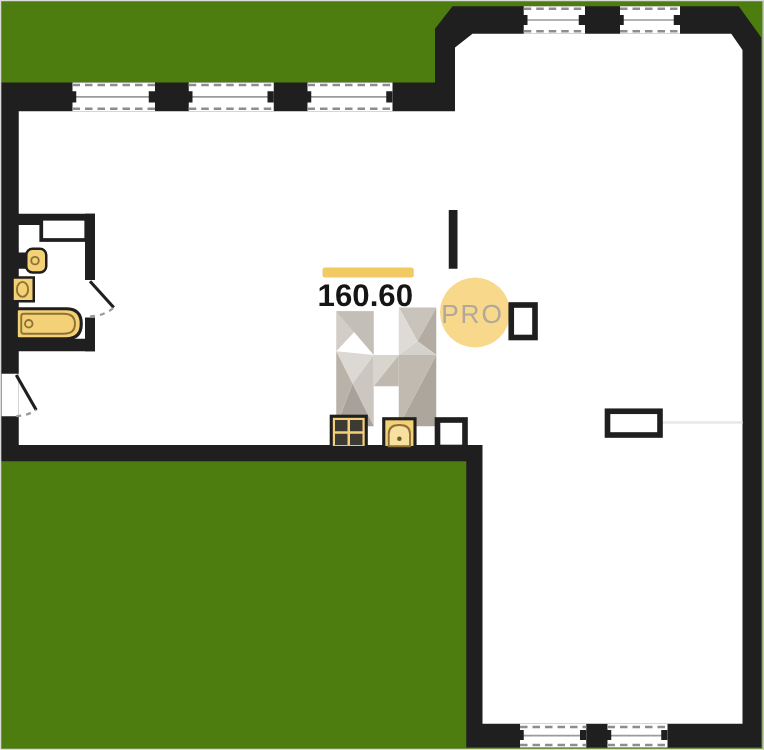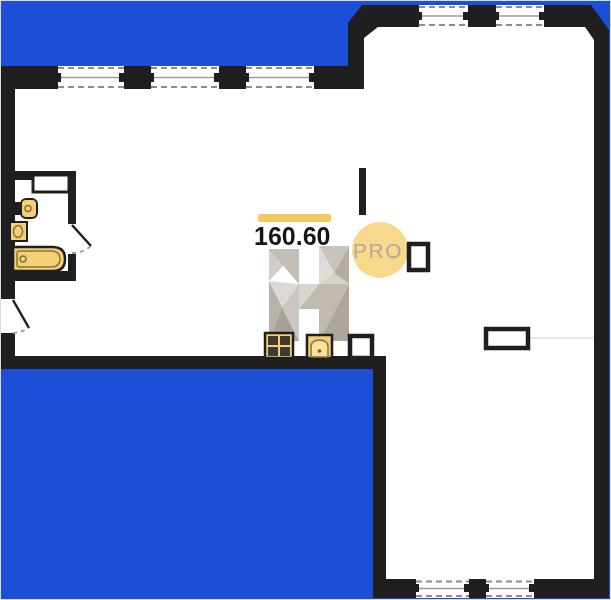--- a/index.html
+++ b/index.html
@@ -1,17 +1,17 @@
 <!DOCTYPE html>
 <html><head>
 <meta charset="utf-8">
 <style>
   html,body{margin:0;padding:0;background:#fff;}
   .page{
-    width:611px;height:600px;position:relative;background:#1d4ed8;
+    width:611px;height:600px;position:relative;background:#4d7c0f;
     border:1px solid #dcdcdc;box-sizing:border-box;overflow:hidden;
     font-family:"Liberation Sans",sans-serif;
   }
   svg{display:block;}
   .wall{fill:#1f1f1f;}
   .floor{fill:#ffffff;}
   .iwall{fill:#1f1f1f;}
   .win-glass{fill:#ffffff;}
   .win-dash{stroke:#8d8d8d;stroke-width:2;stroke-dasharray:6 4;fill:none;}
   .win-mid{stroke:#9b9b9b;stroke-width:1.3;fill:none;}

